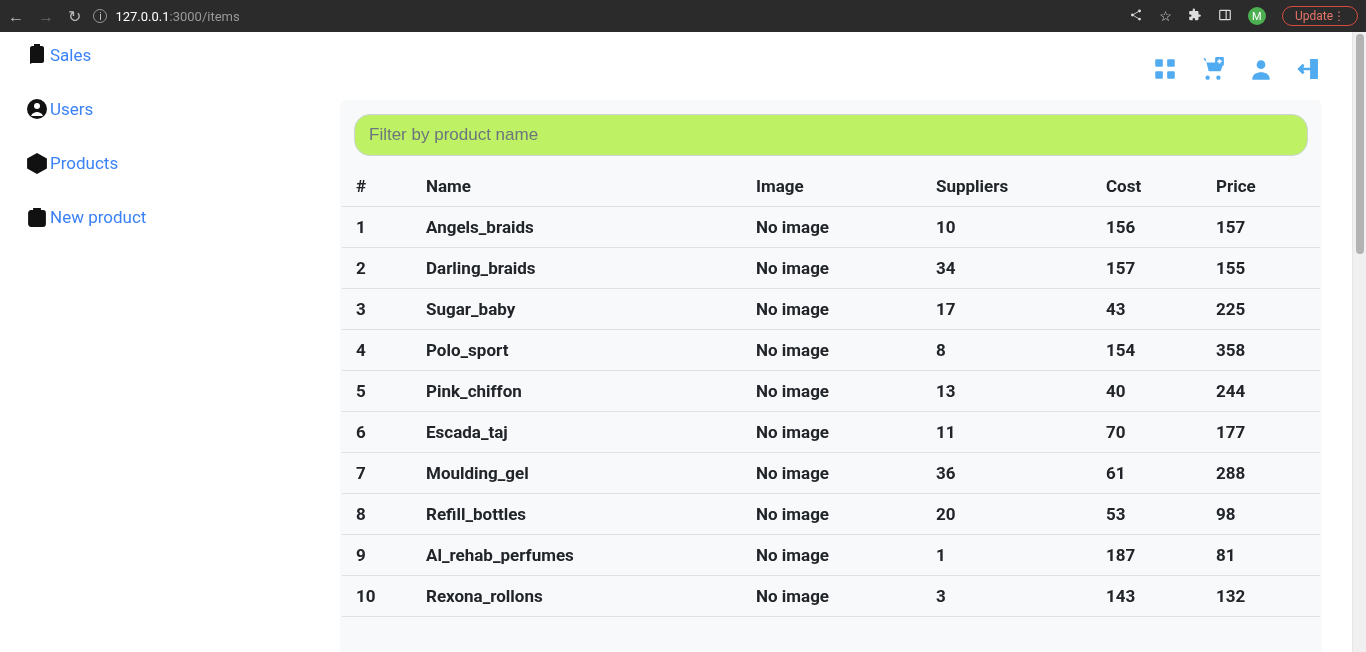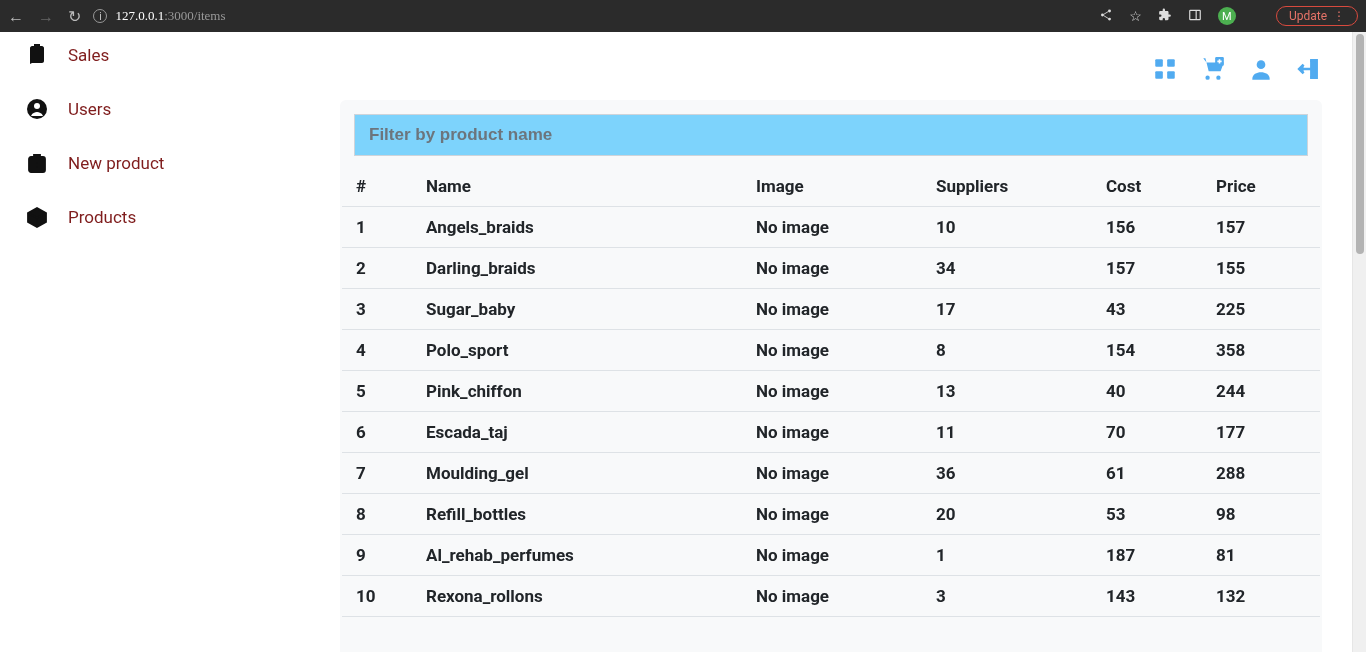--- a/index.html
+++ b/index.html
@@ -19,62 +19,61 @@
   .nav-arrows { display: flex; gap: 14px; align-items: center; }
   .nav-arrows span { color: #bbb; font-size: 16px; cursor: pointer; }
   .nav-arrows .disabled { color: #666; }
   .reload { color: #ddd; font-size: 14px; cursor: pointer; }
   .addr-container { flex: 1; display: flex; align-items: center; gap: 8px; }
   .info-icon {
     width: 14px; height: 14px; border: 1px solid #999; border-radius: 50%;
     display: inline-flex; align-items: center; justify-content: center;
     font-size: 10px; color: #ccc;
   }
-  .addr { color: #fff; font-family: Liberation Serif, serif; }
+  .addr { color: #fff; }
   .addr .dim { color: #999; }
   .chrome-right { display: flex; align-items: center; gap: 16px; }
   .chrome-icon { color: #ddd; font-size: 14px; cursor: pointer; }
   .avatar-m {
     width: 18px; height: 18px; border-radius: 50%; background: #4caf50;
     color: #fff; font-size: 11px; display: flex; align-items: center; justify-content: center;
   }
   .update-btn {
     border: 1px solid #d84a3e; color: #e57368; border-radius: 14px;
-    padding: 2px 12px; font-size: 12px; display: flex; align-items: center; gap: 6px;
+    padding: 2px 12px; font-size: 12px; display: flex; align-items: center; 
     cursor: pointer;
-    margin-left: 24px;
   }
 
   
   .app { display: flex; height: 620px; background: #fff; position: relative; }
   .scrollbar-gutter { position: absolute; right: 0; top: 0; bottom: 0; width: 14px; background: #f0f0f0; border-left: 1px solid #e6e6e6; }
   .scrollbar-thumb { position: absolute; left: 3px; right: 2px; top: 2px; height: 220px; background: #b3b3b3; border-radius: 5px; }
 
   .sidebar { width: 340px; padding: 10px 20px 10px 24px; }
   .logo { display: flex; align-items: center; gap: 2px; margin-top: 4px; margin-bottom: 56px; }
   .logo-badge {
     width: 50px; height: 50px; border-radius: 50%; background: #4aa3e6;
     display: flex; align-items: center; justify-content: center; color: #fff;
   }
   .logo-text { color: #3a8fdc; font-size: 30px; font-weight: 400; letter-spacing: 1px; }
 
   .nav-list { list-style: none; display: flex; flex-direction: column; gap: 28px; }
-  .nav-item { display: flex; align-items: center; gap: 18px; font-size: 17px; color: #7f1d1d; cursor: pointer; }
+  .nav-item { display: flex; align-items: center; font-size: 17px; color: #3b82f6; cursor: pointer; }
   .nav-icon { width: 26px; height: 26px; display: inline-flex; align-items: center; justify-content: center; }
   .nav-icon svg { width: 24px; height: 24px; fill: #111; }
 
   .main { flex: 1; padding: 10px 30px 10px 0; margin-right: 14px; }
   .topbar { display: flex; justify-content: flex-end; align-items: center; height: 58px; gap: 22px; }
   .topbar svg { width: 26px; height: 26px; fill: #51abf0; cursor: pointer; }
 
   .content-card { background: #f8f9fa; border-radius: 6px; padding: 0 0 40px 0; }
   .filter-wrap { padding: 14px 14px 10px 14px; }
   .filter-input {
-    width: 100%; padding: 10px 14px; border: 1px solid #ced4da; border-radius: 0;
-    font-size: 17px; background: #7dd3fc; color: #555; font-weight: bold;
+    width: 100%; padding: 10px 14px; border: 1px solid #ced4da; border-radius: 16px;
+    font-size: 17px; background: #bef264; color: #555;
   }
   .filter-input::placeholder { color: #6c757d; }
 
   table { width: calc(100% - 4px); border-collapse: collapse; margin: 0 2px; }
   th { text-align: left; padding: 10px 14px; font-size: 17px; color: #212529; font-weight: 700; border-bottom: 1px solid #dee2e6; }
   td { padding: 10px 14px; font-size: 17px; color: #212529; border-bottom: 1px solid #dee2e6; font-weight: bold; }
   td.idx { font-weight: 700; }
 
   .col-idx { width: 70px; }
   .col-name { width: 330px; }
@@ -144,34 +143,34 @@
               <circle cx="12" cy="12" r="10"></circle>
               <circle cx="12" cy="9" r="3" fill="#fff"></circle>
               <path d="M6 19c1-3 4-4 6-4s5 1 6 4" fill="#fff"></path>
             </svg>
           </span>
           <span>Users</span>
         </li>
         <li class="nav-item">
           <span class="nav-icon">
             <svg viewBox="0 0 24 24" fill="none" stroke="#111" stroke-width="1.8">
+              <path d="M3 8l9-5 9 5v9l-9 5-9-5V8z"></path>
+              <path d="M3 8l9 5 9-5M12 13v9"></path>
+            </svg>
+          </span>
+          <span>Products</span>
+        </li>
+        <li class="nav-item">
+          <span class="nav-icon">
+            <svg viewBox="0 0 24 24" fill="none" stroke="#111" stroke-width="1.8">
               <rect x="4" y="6" width="16" height="15" rx="2"></rect>
               <path d="M9 6V4h6v2M12 11v6M9 14h6"></path>
             </svg>
           </span>
           <span>New product</span>
-        </li>
-        <li class="nav-item">
-          <span class="nav-icon">
-            <svg viewBox="0 0 24 24" fill="none" stroke="#111" stroke-width="1.8">
-              <path d="M3 8l9-5 9 5v9l-9 5-9-5V8z"></path>
-              <path d="M3 8l9 5 9-5M12 13v9"></path>
-            </svg>
-          </span>
-          <span>Products</span>
         </li>
       </ul>
   </div>
 
   <div class="main">
     <div class="topbar">
       <span>
         <svg viewBox="0 0 24 24">
             <rect x="3" y="3" width="7" height="7" rx="1"></rect>
             <rect x="14" y="3" width="7" height="7" rx="1"></rect>

